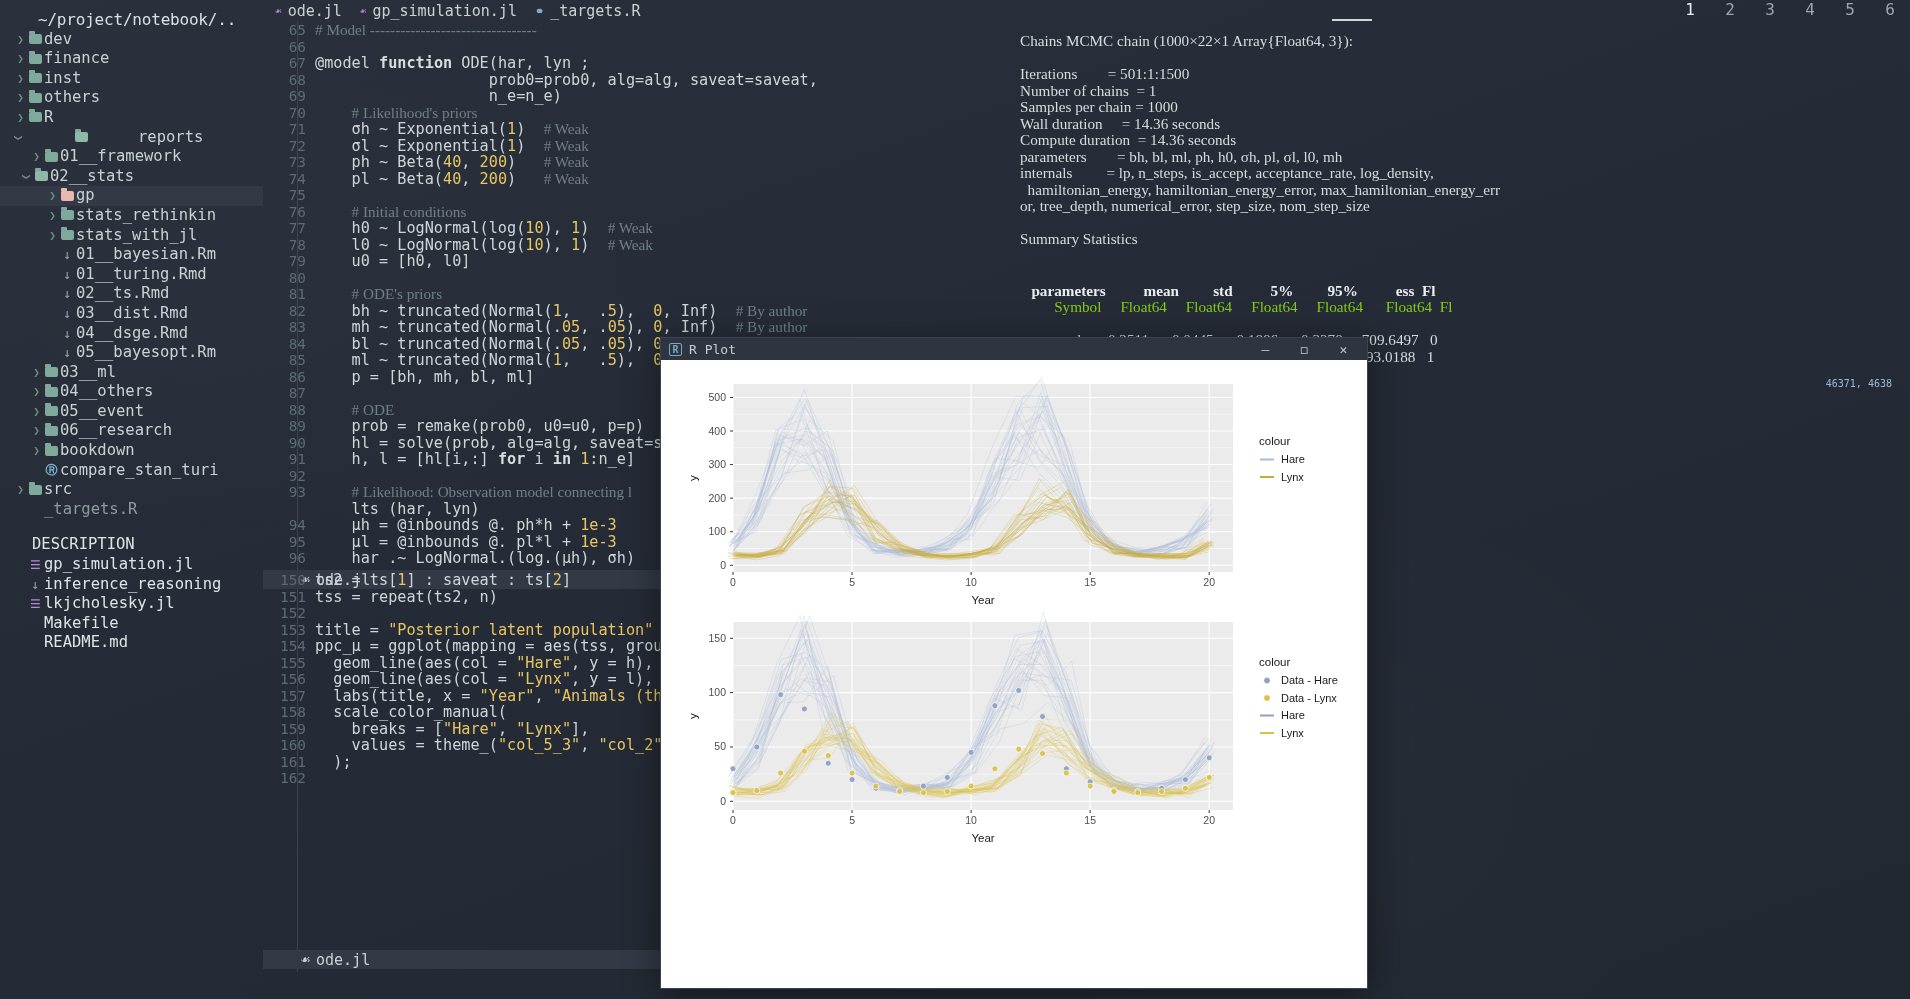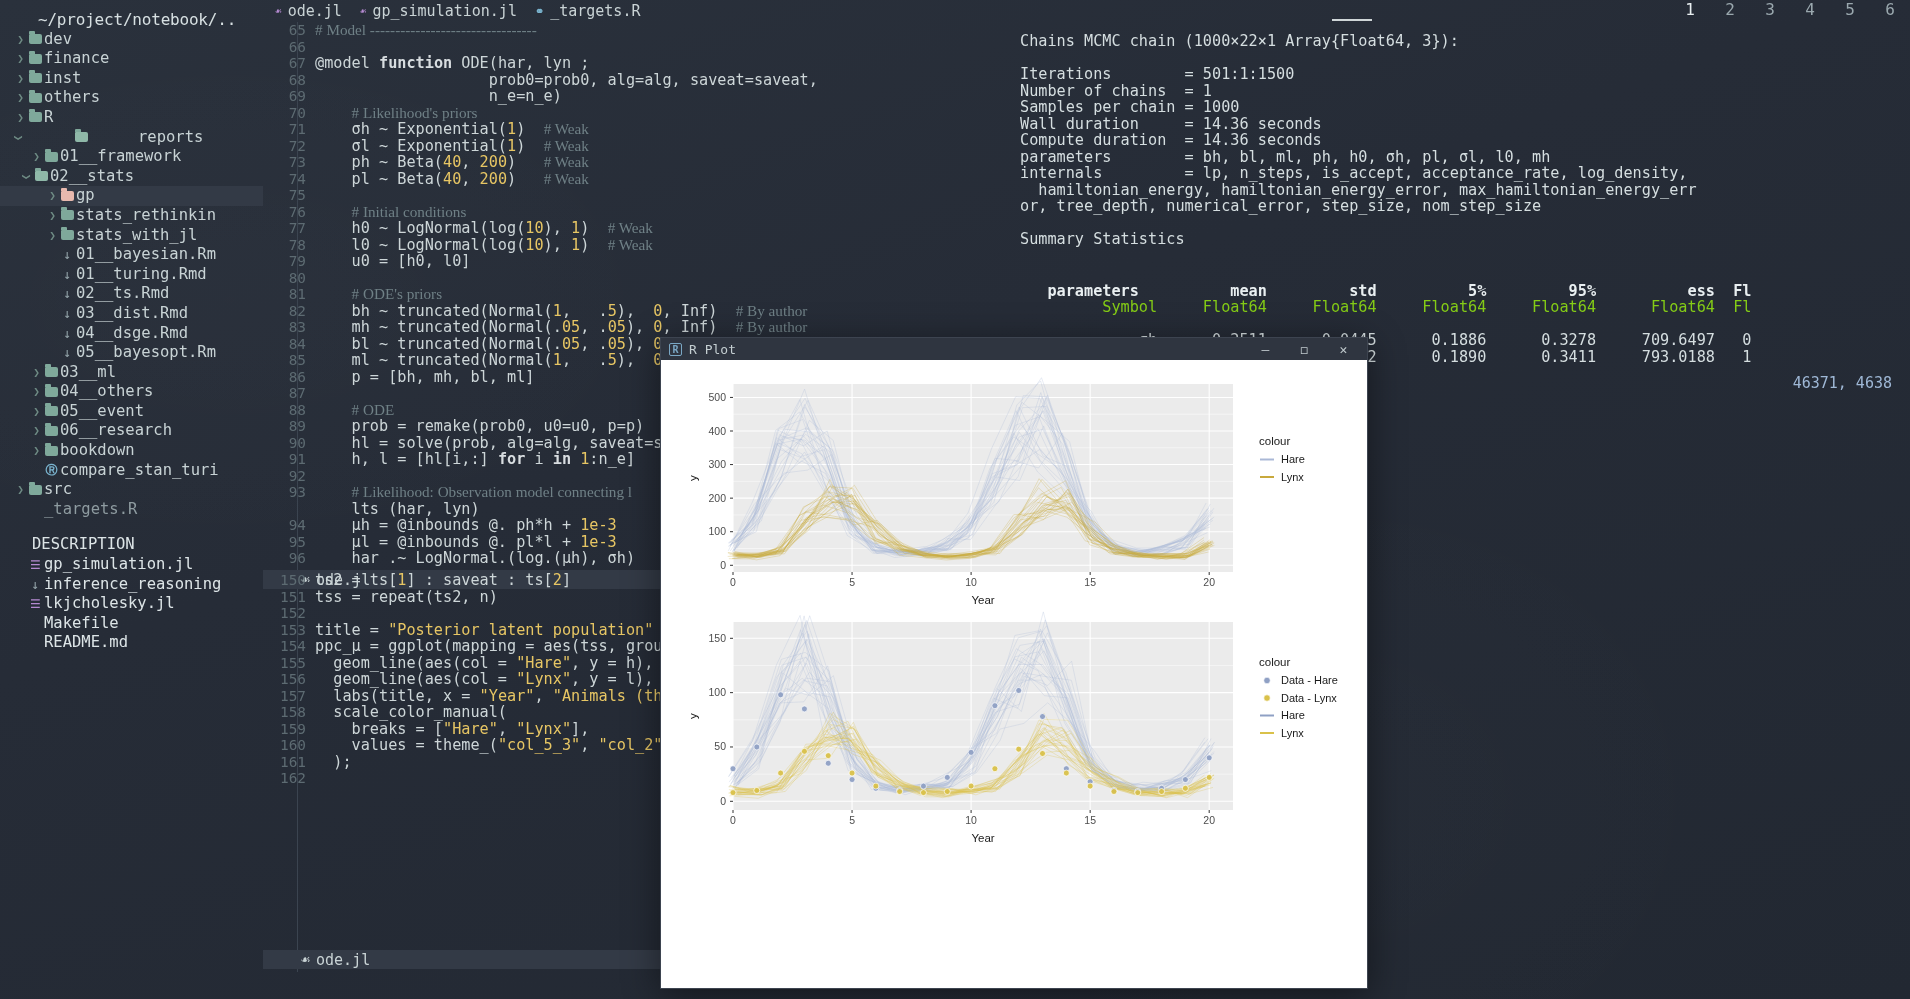--- a/index.html
+++ b/index.html
@@ -66,34 +66,34 @@
   .c-com { color:#6f8086;font-family:Liberation Serif, serif; }
   .c-kw  { color:#d8dde0; font-weight:bold; }
   .c-num { color:#e7c664; }
   .c-str { color:#e7c664; }
 
   .sep-tab { position:absolute; left:0; width:757px; height:19px; background:#333a46; display:flex; align-items:center; padding-left:38px; font-size:15px; color:#c9d3d5; gap:6px;}
   #pane-bot { top:0; }
 
   
   #repl { position:absolute; left:1020px; top:0; width:890px; height:999px; z-index:3;
-          font-size:15.2px; line-height:16.5px; color:#d5dee0; white-space:pre; }
+          font-size:15.2px; line-height:16.5px; color:#d5dee0; white-space:pre;font-family:Liberation Serif, serif; }
   .rl { height:16.5px; }
   .sp-head { color:#e9eff1; font-weight:bold; }
   .sp-type { color:#84cc16; }
 
   
   .pager { position:absolute; right:0; top:0; display:flex; font-size:16px; color:#9aa8ae; z-index:9;}
   .pager span { width:40px; text-align:center; }
   .pager span.active { color:#e9eff1; }
   .pg-underline{ position:absolute; top:19px; left:1332px; width:40px; height:2px; background:#cfd6d8;}
 
   
   #statusbar { position:absolute; left:1020px; top:373px; width:890px; height:20px; z-index:6;
-               display:flex; align-items:center; font-size:15px; color:#c9d3d5; }
+               display:flex; align-items:center; font-size:10px; color:#c9d3d5; }
   #statusbar .jl { color:#9fd1c4; padding:0 10px 0 0;}
   #statusbar .it { padding:0 10px; }
   #statusbar .right { margin-left:auto; color:#9fb8d6; padding-right:18px;}
 
   
   #plotwin { position:absolute; left:660px; top:337px; width:708px; height:652px;
              background:#2f3540; border:1px solid #3d4450; z-index:20;
              box-shadow:0 6px 34px rgba(0,0,0,.45); }
   .pw-title { height:22px; display:flex; align-items:center; padding-left:8px; gap:7px;
               font-size:13px; color:#c4ced1; background:#2f3540; }

